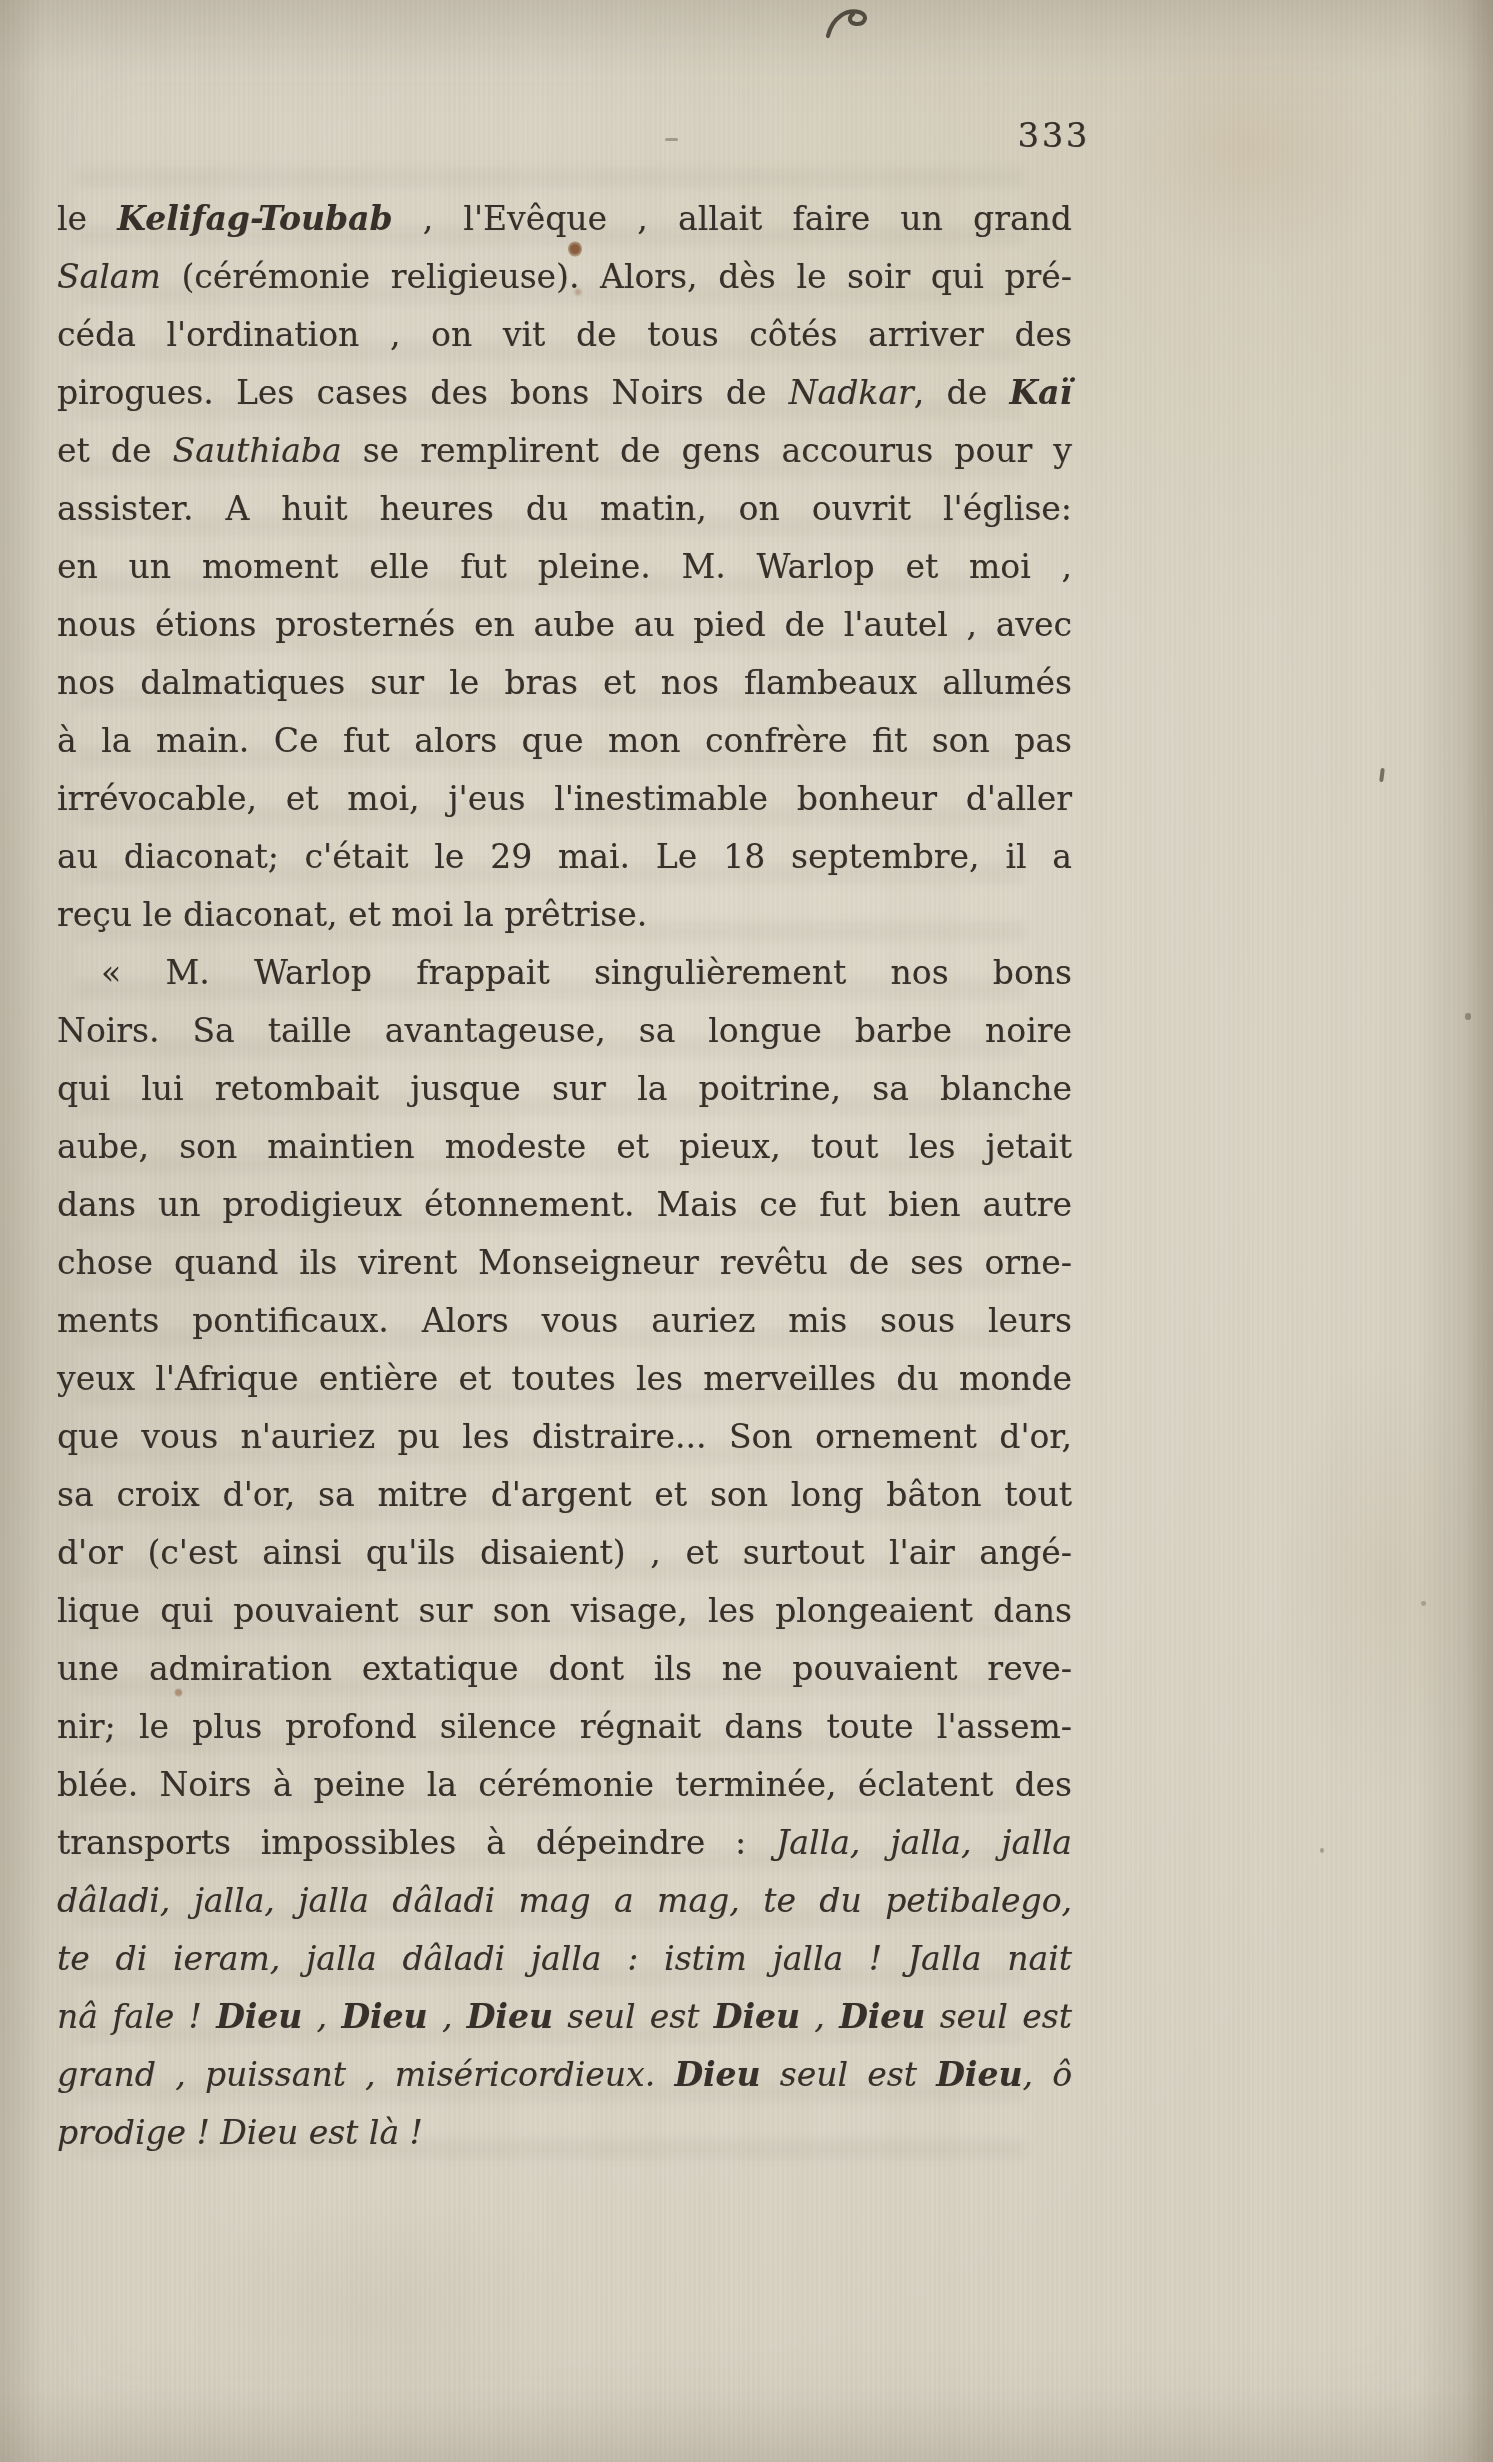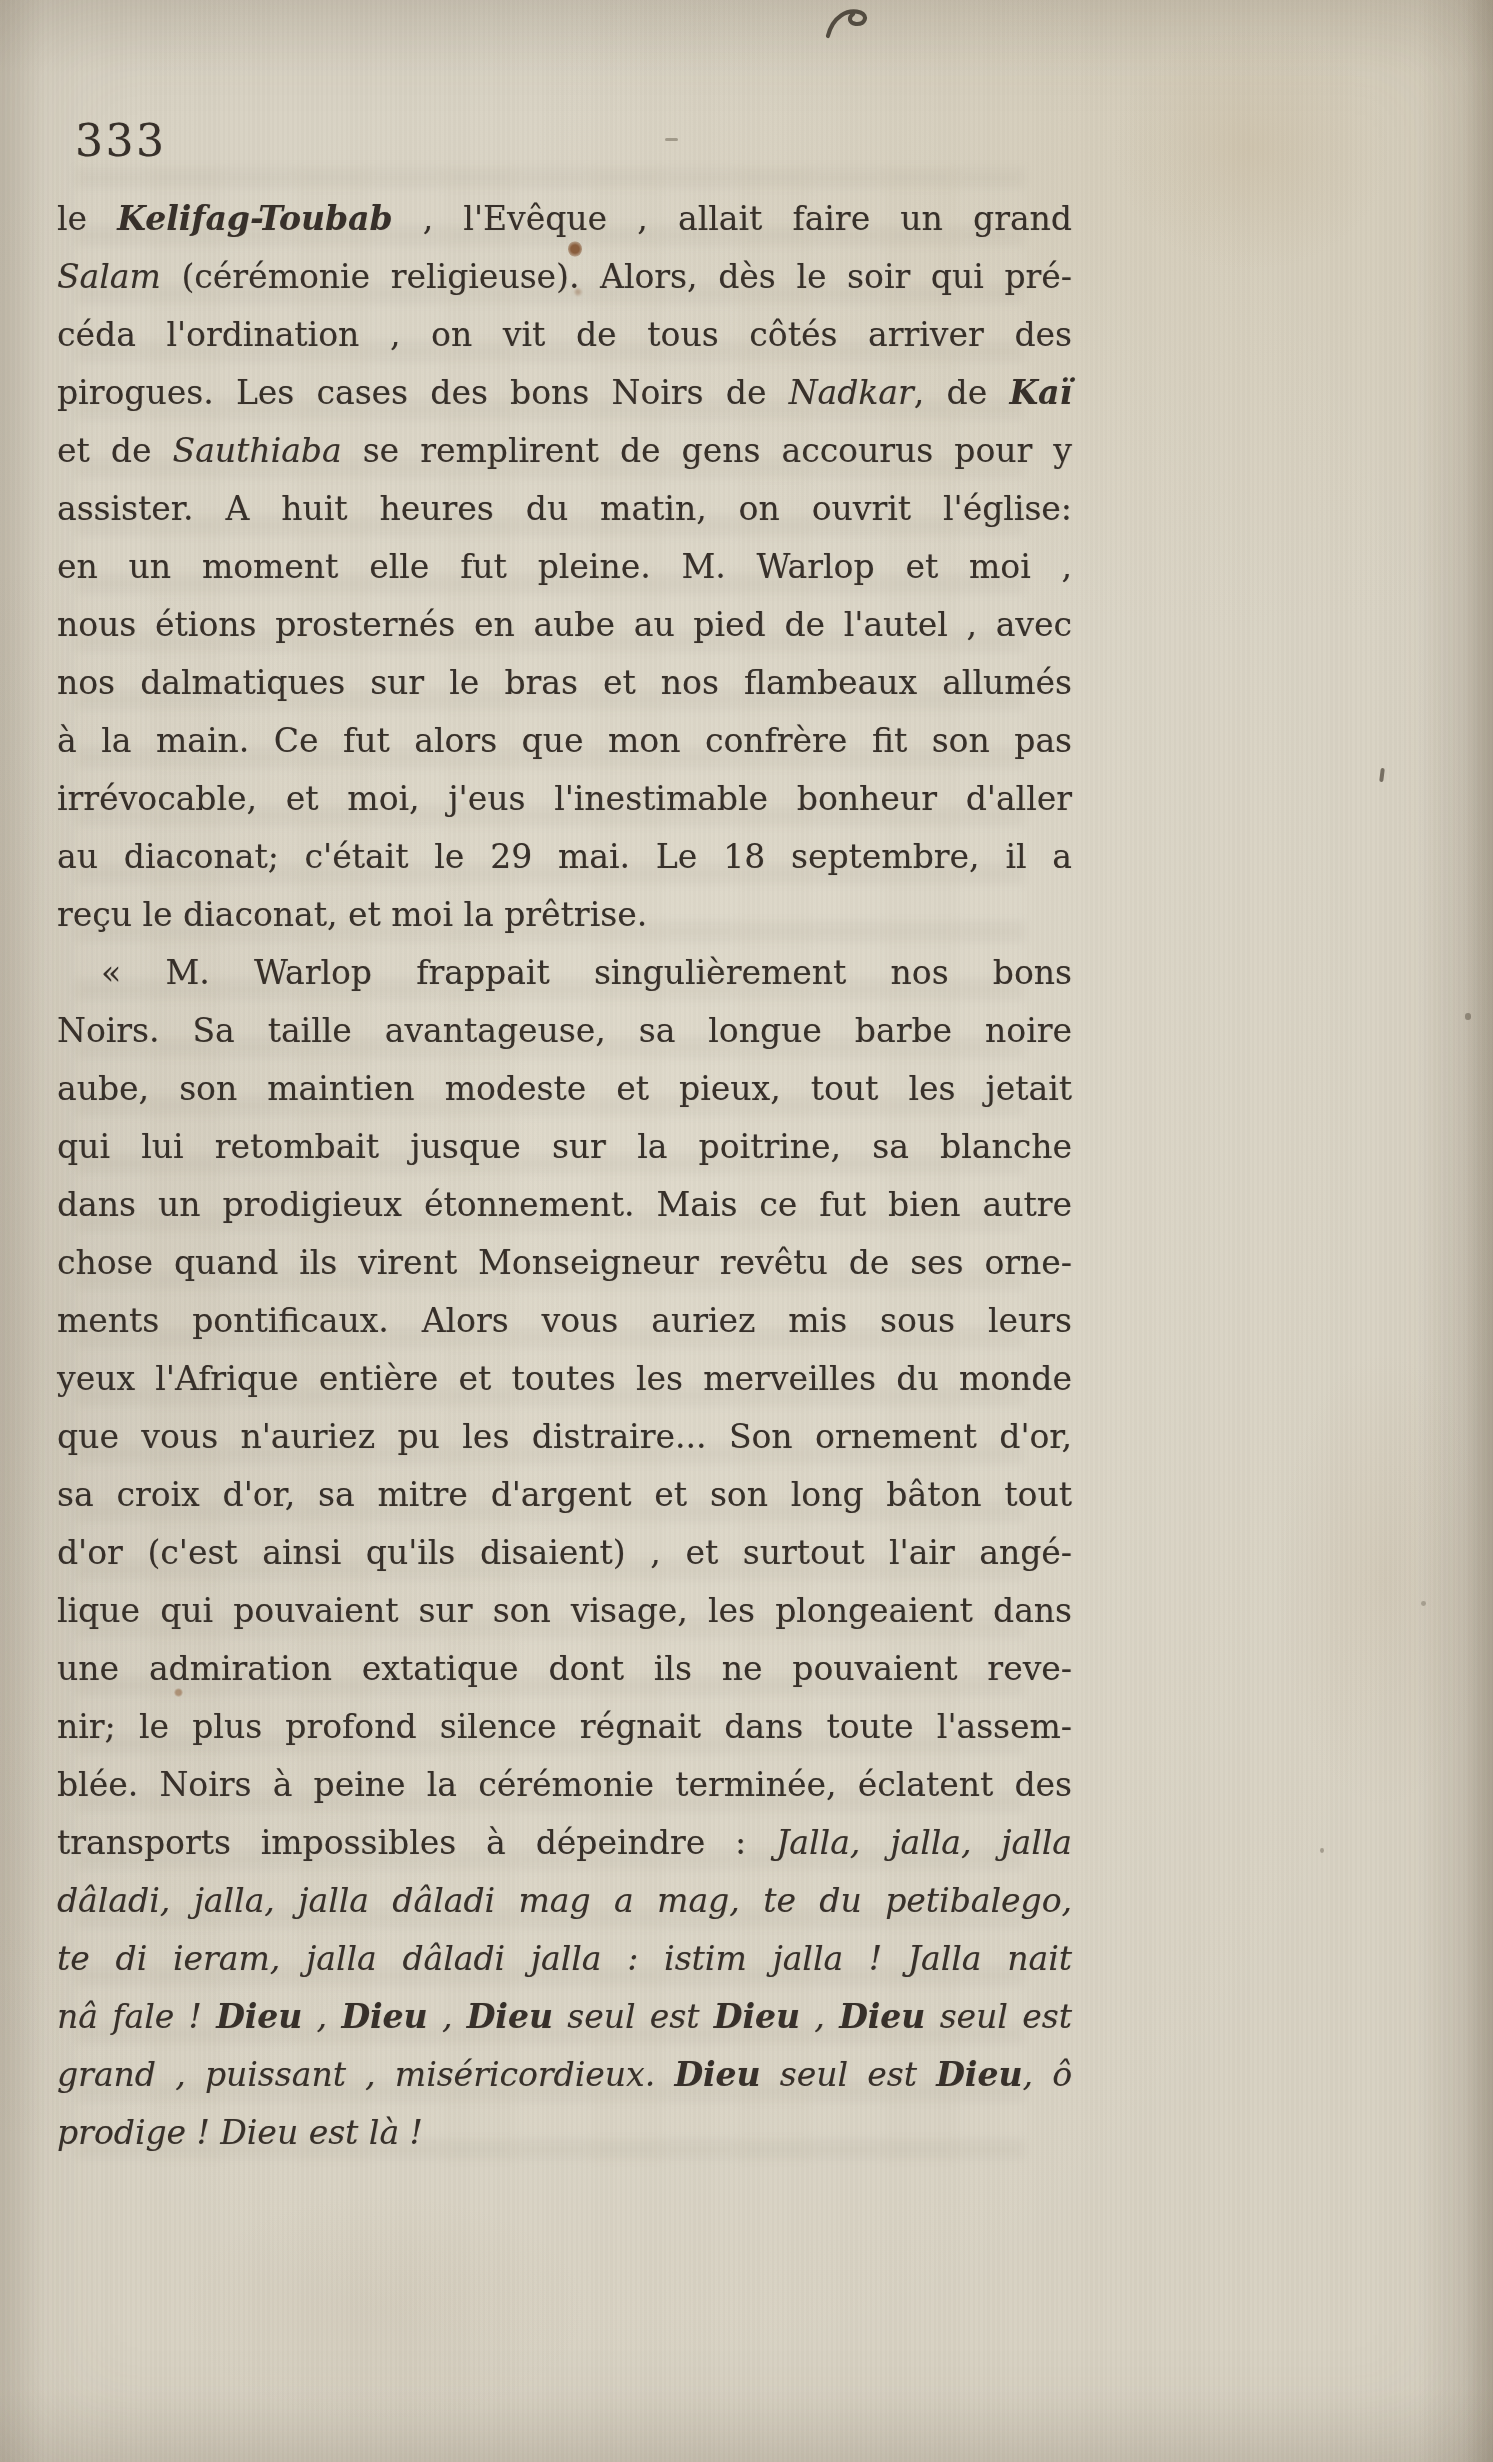--- a/index.html
+++ b/index.html
@@ -15,21 +15,21 @@
       radial-gradient(1064px 737px at 82% 6%, rgba(198,184,152,0.22), transparent 65%),
       radial-gradient(1228px 1801px at 42% 45%, rgba(255,252,240,0.16), transparent 75%),
       radial-gradient(737px 1146px at 4% 55%, rgba(118,106,86,0.10), transparent 70%),
       linear-gradient(90deg, rgba(108,96,78,0.16) 0, rgba(108,96,78,0.0) 3%, rgba(108,96,78,0.0) 95%, rgba(108,96,78,0.20) 100%),
       linear-gradient(0deg, rgba(108,96,78,0.10) 0, rgba(108,96,78,0.0) 3%, rgba(108,96,78,0.0) 97%, rgba(108,96,78,0.10) 100%),
       repeating-linear-gradient(90deg, rgba(255,255,255,0.02) 0 2.5px, rgba(0,0,0,0.015) 2.5px 4.9px);
     box-shadow: inset 0 0 115px rgba(92,80,60,0.18);
   }
   .page-number{
     position:absolute;left:75px;top:115px;width:1015px;
-    text-align:left;font-size:44px;letter-spacing:2.5px;color:var(--ink);
+    text-align:right;font-size:34px;letter-spacing:2.5px;color:var(--ink);
     text-shadow:0.3px 0.4px 0.7px rgba(45,38,30,0.35);
   }
   .text-block{
     position:absolute;left:57px;top:190px;width:1015px;
     color:var(--ink);font-size:33px;line-height:58px;
     text-shadow:0.3px 0.4px 0.7px rgba(45,38,30,0.32);
   }
   .line{height:58px;text-align:justify;text-align-last:justify;}
   .line.nojust{text-align:center;text-align-last:left;}
   .line.ind{text-indent:44px;}
@@ -94,22 +94,22 @@
       <div class="line"><span class="s-n">assister. A huit heures du matin, on ouvrit l'église:</span></div>
       <div class="line"><span class="s-n">en un moment elle fut pleine. M. Warlop et moi ,</span></div>
       <div class="line"><span class="s-n">nous étions prosternés en aube au pied de l'autel , avec</span></div>
       <div class="line"><span class="s-n">nos dalmatiques sur le bras et nos flambeaux allumés</span></div>
       <div class="line"><span class="s-n">à la main. Ce fut alors que mon confrère fit son pas</span></div>
       <div class="line"><span class="s-n">irrévocable, et moi, j'eus l'inestimable bonheur d'aller</span></div>
       <div class="line"><span class="s-n">au diaconat; c'était le 29 mai. Le 18 septembre, il a</span></div>
       <div class="line nojust"><span class="s-n">reçu le diaconat, et moi la prêtrise.</span></div>
       <div class="line ind"><span class="s-n">« M. Warlop frappait singulièrement nos bons</span></div>
       <div class="line"><span class="s-n">Noirs. Sa taille avantageuse, sa longue barbe noire</span></div>
+      <div class="line"><span class="s-n">qui lui retombait jusque sur la poitrine, sa blanche</span></div>
       <div class="line"><span class="s-n">aube, son maintien modeste et pieux, tout les jetait</span></div>
-      <div class="line"><span class="s-n">qui lui retombait jusque sur la poitrine, sa blanche</span></div>
       <div class="line"><span class="s-n">dans un prodigieux étonnement. Mais ce fut bien autre</span></div>
       <div class="line"><span class="s-n">chose quand ils virent Monseigneur revêtu de ses orne-</span></div>
       <div class="line"><span class="s-n">ments pontificaux. Alors vous auriez mis sous leurs</span></div>
       <div class="line"><span class="s-n">yeux l'Afrique entière et toutes les merveilles du monde</span></div>
       <div class="line"><span class="s-n">que vous n'auriez pu les distraire... Son ornement d'or,</span></div>
       <div class="line"><span class="s-n">sa croix d'or, sa mitre d'argent et son long bâton tout</span></div>
       <div class="line"><span class="s-n">d'or (c'est ainsi qu'ils disaient) , et surtout l'air angé-</span></div>
       <div class="line"><span class="s-n">lique qui pouvaient sur son visage, les plongeaient dans</span></div>
       <div class="line"><span class="s-n">une admiration extatique dont ils ne pouvaient reve-</span></div>
       <div class="line"><span class="s-n">nir; le plus profond silence régnait dans toute l'assem-</span></div>

